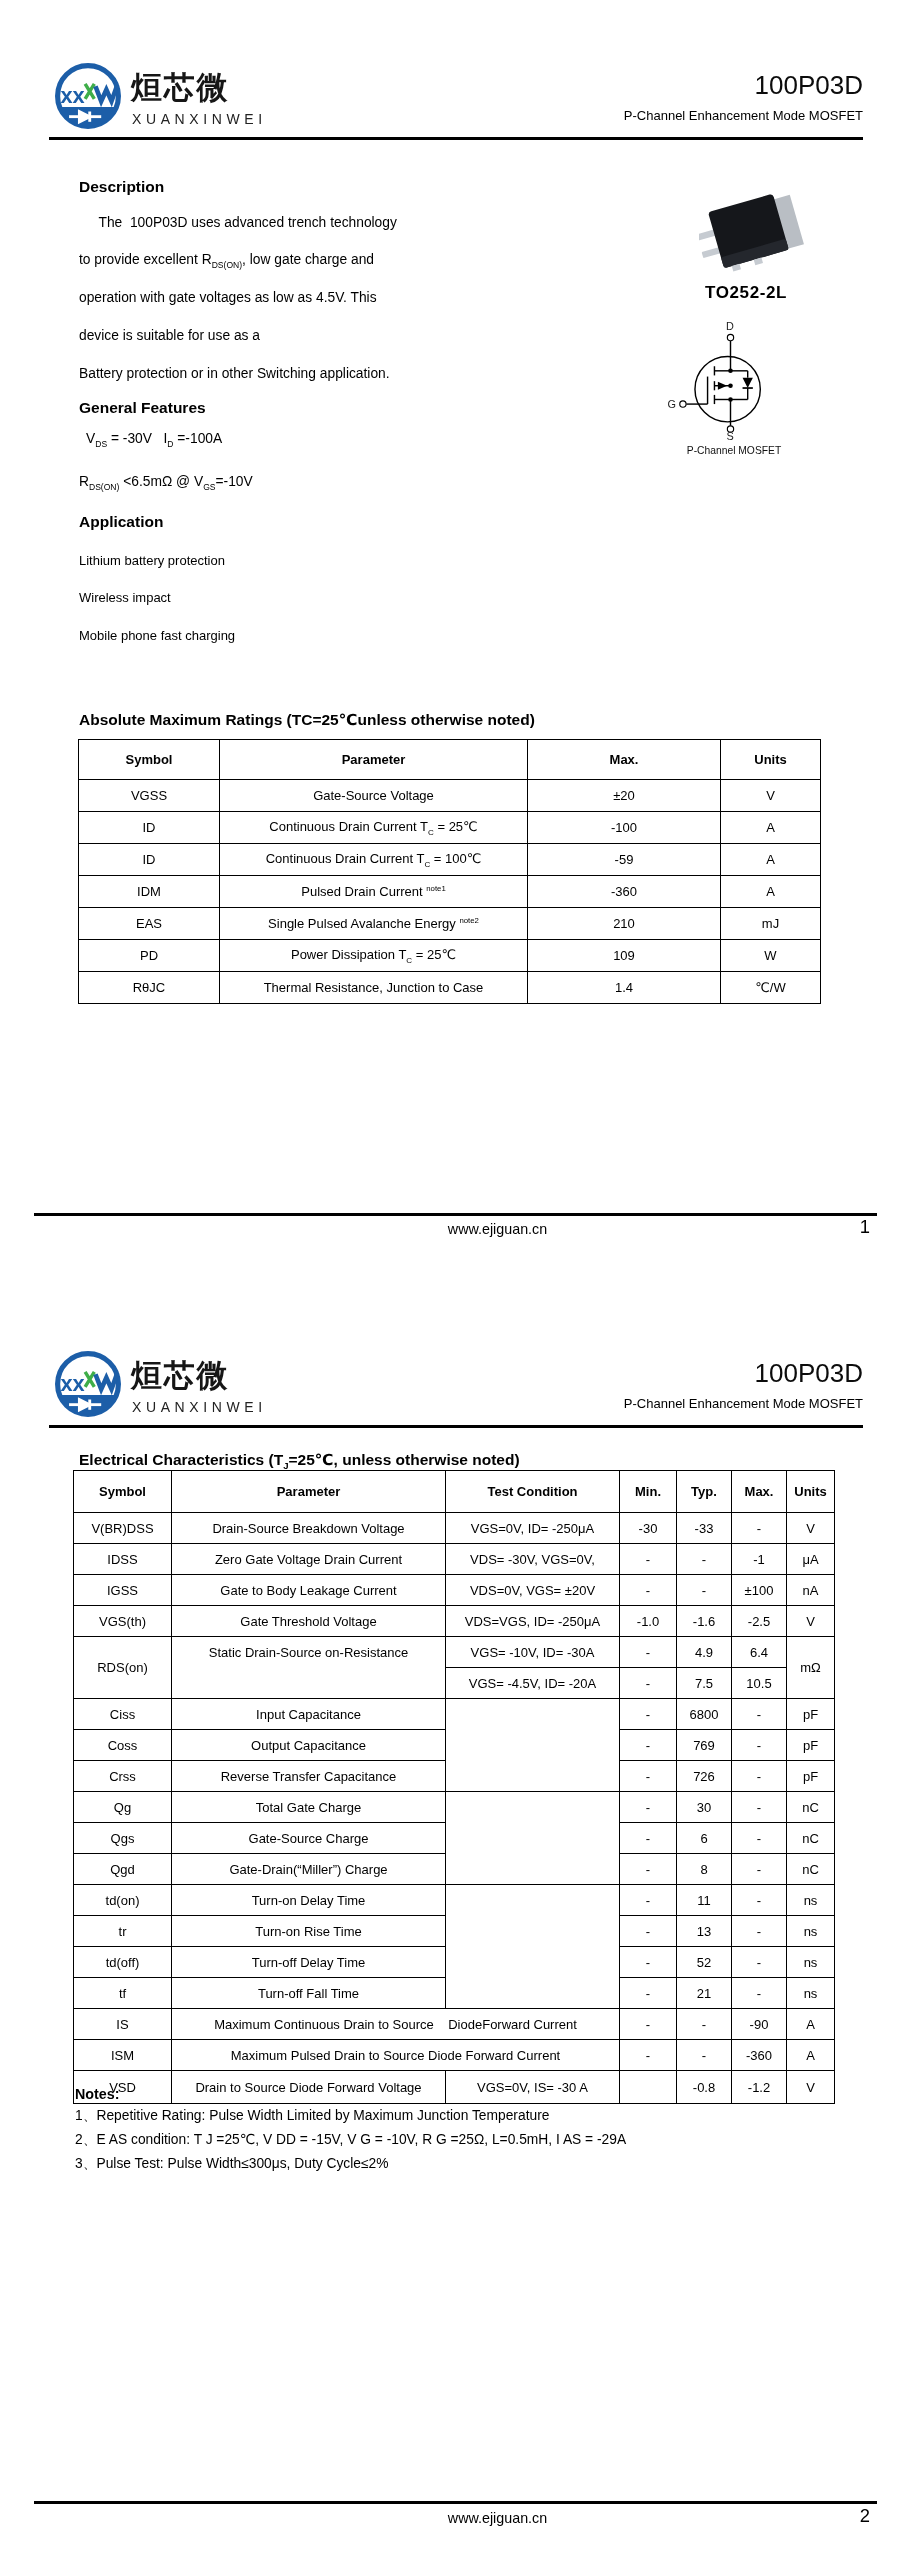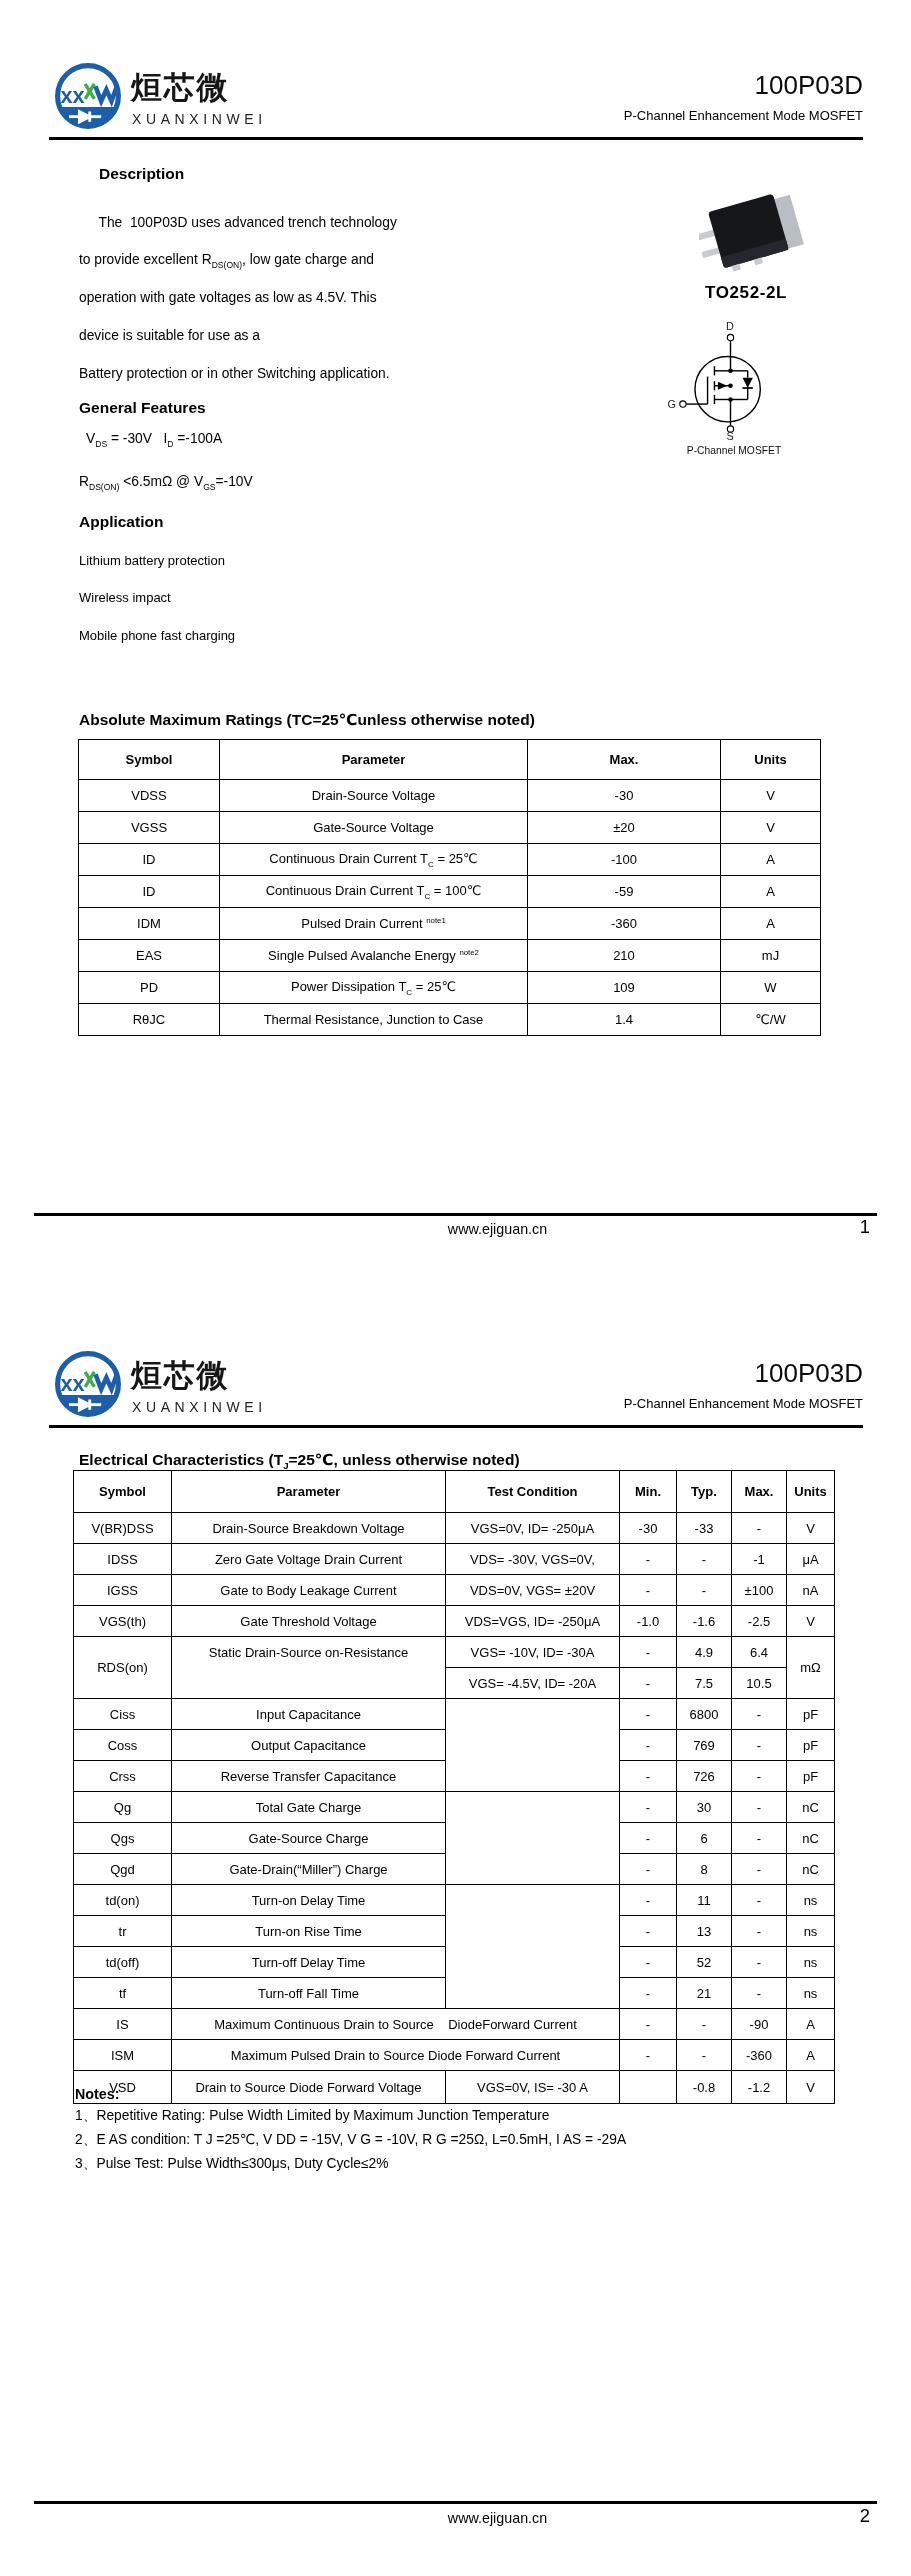--- a/index.html
+++ b/index.html
@@ -52,21 +52,21 @@
       <text x="13" y="73" font-size="38" font-weight="bold" fill="#1c5ea8" font-family="Liberation Sans, sans-serif">xx</text>
       <path d="M56,40 L72,66 M72,40 L56,66" stroke="#3fae49" stroke-width="6" fill="none"></path>
       <path d="M74,44 L84,70 L93,50 L102,70 L112,42" stroke="#1c5ea8" stroke-width="8" fill="none"></path>
     </svg>
     <div class="abs brand-cjk" style="left:131px;top:72px;">烜芯微</div>
     <div class="abs brand-latin" style="left:132px;top:112px;">XUANXINWEI</div>
     <div class="abs pn" style="right:48px;top:72px;width:287px;">100P03D</div>
     <div class="abs subtitle" style="right:48px;top:109px;width:344px;">P-Channel Enhancement Mode MOSFET</div>
     <div class="hrule" style="left:49px;right:48px;top:137px;"></div>
 
-    <div class="abs sec-title" style="left:79px;top:165px;margin-left:20px;">Description</div>
+    <div class="abs sec-title" style="left:79px;top:178px;">Description</div>
     <div class="abs body-line" style="left:79px;top:215px;padding-left:19.5px;">The&nbsp; 100P03D uses advanced trench technology</div>
     <div class="abs body-line" style="left:79px;top:252px;">to provide excellent R<sub>DS(ON)</sub>, low gate charge and</div>
     <div class="abs body-line" style="left:79px;top:290px;">operation with gate voltages as low as 4.5V. This</div>
     <div class="abs body-line" style="left:79px;top:328px;">device is suitable for use as a</div>
     <div class="abs body-line" style="left:79px;top:366px;">Battery protection or in other Switching application.</div>
 
     <div class="abs sec-title" style="left:79px;top:399px;">General Features</div>
     <div class="abs feat-line" style="left:86px;top:431px;">V<sub>DS</sub> = -30V&nbsp;&nbsp;&nbsp;I<sub>D</sub> =-100A</div>
     <div class="abs feat-line" style="left:79px;top:474px;">R<sub>DS(ON)</sub> &lt;6.5mΩ @ V<sub>GS</sub>=-10V</div>
 
@@ -131,26 +131,20 @@
           <col style="width:100px">
         </colgroup>
       <tbody>
           <tr style="height:40px;">
         <th>Symbol</th>
         <th>Parameter</th>
         <th>Max.</th>
         <th>Units</th>
       </tr>
       <tr style="height:32px;">
-        <td>VDSS</td>
-            <td>Drain-Source Voltage</td>
-            <td>-30</td>
-            <td>V</td>
-      </tr>
-      <tr style="height:32px;">
         <td>VGSS</td>
             <td>Gate-Source Voltage</td>
             <td>±20</td>
             <td>V</td>
       </tr>
       <tr style="height:32px;">
         <td>ID</td>
             <td>Continuous Drain Current T<sub>C</sub> = 25℃</td>
             <td>-100</td>
             <td>A</td>

